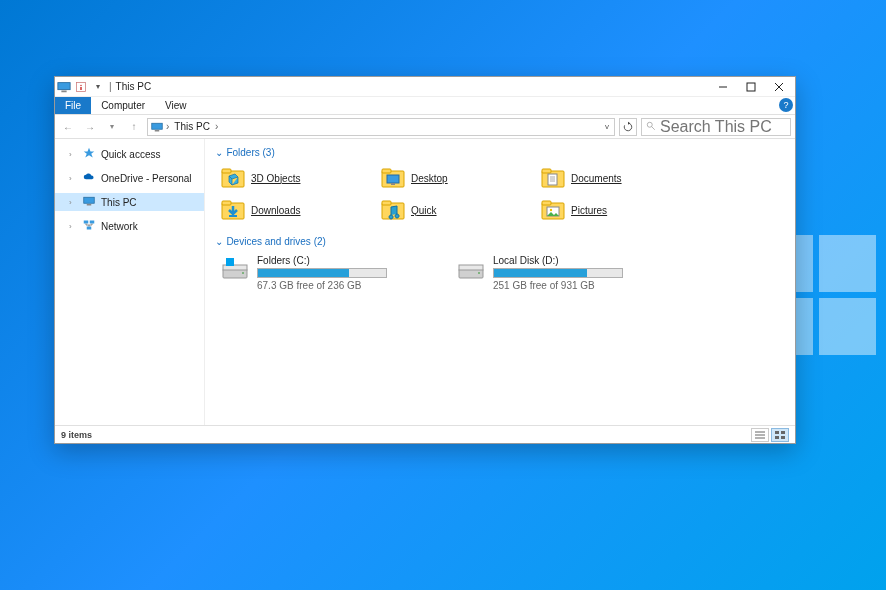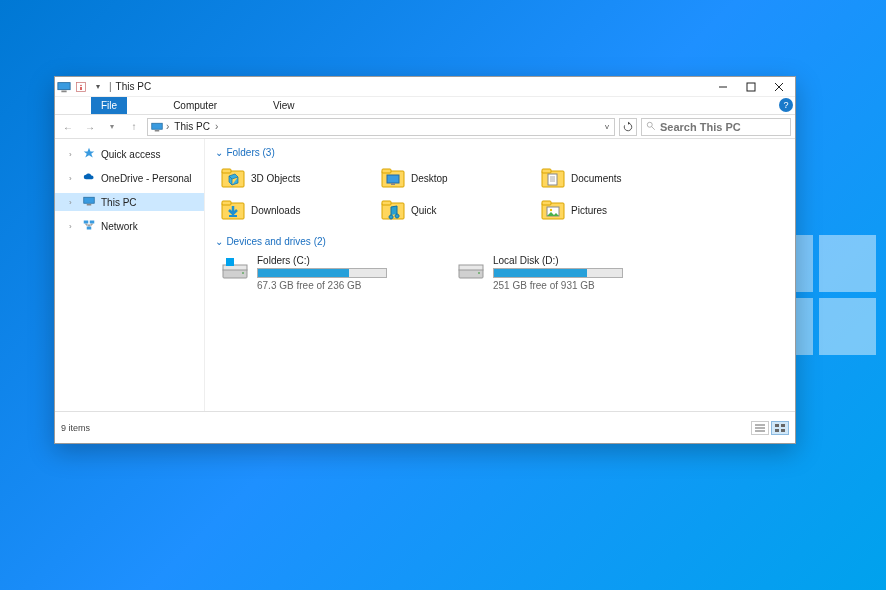--- a/index.html
+++ b/index.html
@@ -8,50 +8,50 @@
 .win-logo div { background: rgba(255,255,255,0.45); }
 .window { position: absolute; left: 54px; top: 76px; width: 742px; height: 368px; background: #fff; border: 1px solid #9a9a9a; box-shadow: 0 8px 24px rgba(0,0,0,.25); display: flex; flex-direction: column; font-size: 10px; color: #222; }
 .titlebar { height: 20px; display: flex; align-items: center; padding: 0 2px; border-bottom: 1px solid #eee; }
 .titlebar .icons { display: flex; align-items: center; gap: 3px; }
 .icon-sm { width: 14px; height: 14px; display: inline-flex; align-items: center; justify-content: center; }
 .title-sep { margin: 0 4px; color: #666; }
 .title-text { font-size: 10px; }
 .title-ctrls { margin-left: auto; display: flex; }
 .title-ctrls .ctl { width: 28px; height: 18px; display: flex; align-items: center; justify-content: center; cursor: pointer; }
 .ribbon { height: 18px; display: flex; align-items: stretch; border-bottom: 1px solid #e0e0e0; font-size: 10px; position: relative; }
-.ribbon .tab { padding: 0 10px; display: flex; align-items: center; cursor: pointer; margin-left: 36px; }
+.ribbon .tab { padding: 0 10px; display: flex; align-items: center; cursor: pointer; }
 .ribbon .tab.file { background: #1979ca; color: #fff; }
 .ribbon .collapse { margin-left: auto; display: flex; align-items: center; padding: 0 6px; cursor: pointer; color: #555; }
 .ribbon .help { position: absolute; right: 2px; top: 1px; width: 14px; height: 14px; border-radius: 50%; background: #1979ca; color: #fff; display: flex; align-items: center; justify-content: center; font-size: 9px; cursor: pointer; }
 .navbar { height: 24px; display: flex; align-items: center; border-bottom: 1px solid #e0e0e0; padding: 2px 4px; gap: 4px; }
 .nav-arrow { width: 18px; height: 18px; display: flex; align-items: center; justify-content: center; color: #888; cursor: pointer; }
 .address { flex: 1; height: 18px; border: 1px solid #ccc; display: flex; align-items: center; padding: 0 2px; gap: 2px; }
 .address .crumb { padding: 0 3px; cursor: pointer; }
 .address .sep { color: #666; cursor: pointer; }
 .refresh { width: 18px; height: 18px; border: 1px solid #ccc; display: flex; align-items: center; justify-content: center; cursor: pointer; }
 .search { width: 150px; height: 18px; border: 1px solid #ccc; display: flex; align-items: center; padding: 0 4px; gap: 4px; color: #888; }
-.search input { border: none; outline: none; flex: 1; font-size: 11px; background: transparent; font-weight: bold; }
+.search input { border: none; outline: none; flex: 1; font-size: 16px; background: transparent; }
 .body { flex: 1; display: flex; min-height: 0; }
 .sidebar { width: 150px; border-right: 1px solid #eee; padding: 6px 0; }
 .sidebar .item { display: flex; align-items: center; gap: 6px; height: 18px; padding: 0 6px 0 14px; cursor: pointer; }
 .sidebar .item.selected { background: #cce8ff; }
 .sidebar .item .chev { width: 8px; color: #888; font-size: 8px; }
 .content { flex: 1; overflow: auto; padding: 4px 8px 8px 8px; }
 .group-header { color: #1a6fc0; font-size: 10px; padding: 4px 0 4px 2px; cursor: pointer; display: flex; align-items: center; gap: 3px; }
-.folder-grid { display: grid; grid-template-columns: repeat(3, 150px); gap: 4px 10px; padding: 2px 0 8px 6px; }
+.folder-grid { display: grid; grid-template-columns: repeat(3, 150px); gap: 4px 10px; padding: 2px 0 8px 6px; text-decoration: underline; }
 .folder-item { display: flex; align-items: center; gap: 6px; height: 28px; cursor: pointer; padding: 2px; }
 .drive-grid { display: grid; grid-template-columns: repeat(2, 230px); gap: 6px; padding: 2px 0 0 6px; }
 .drive-item { display: flex; gap: 8px; cursor: pointer; padding: 2px; }
 .drive-ico { width: 28px; height: 28px; flex-shrink: 0; }
 .drive-info { flex: 1; }
 .drive-name { font-size: 10px; margin-bottom: 2px; }
 .drive-bar { width: 130px; height: 10px; border: 1px solid #b0b0b0; background: #e8e8e8; margin-bottom: 2px; }
 .drive-bar .fill { height: 100%; background: #26a0da; }
 .drive-free { font-size: 10px; color: #666; }
-.statusbar { height: 32px; border-top: 1px solid #e0e0e0; display: flex; align-items: center; padding: 0 6px; font-size: 9px; color: #444; }
+.statusbar { height: 18px; border-top: 1px solid #e0e0e0; display: flex; align-items: center; padding: 0 6px; font-size: 9px; color: #444; font-weight: bold; }
 .statusbar .view-btns { margin-left: auto; display: flex; gap: 2px; }
 .statusbar .view-btn { width: 18px; height: 14px; border: 1px solid #ccc; cursor: pointer; display: flex; align-items: center; justify-content: center; }
 .statusbar .view-btn.active { background: #d0e7f8; border-color: #8ab9e0; }
 </style>
 </head>
 <body>
 
 <div class="win-logo">
     <div></div>
     <div></div>

